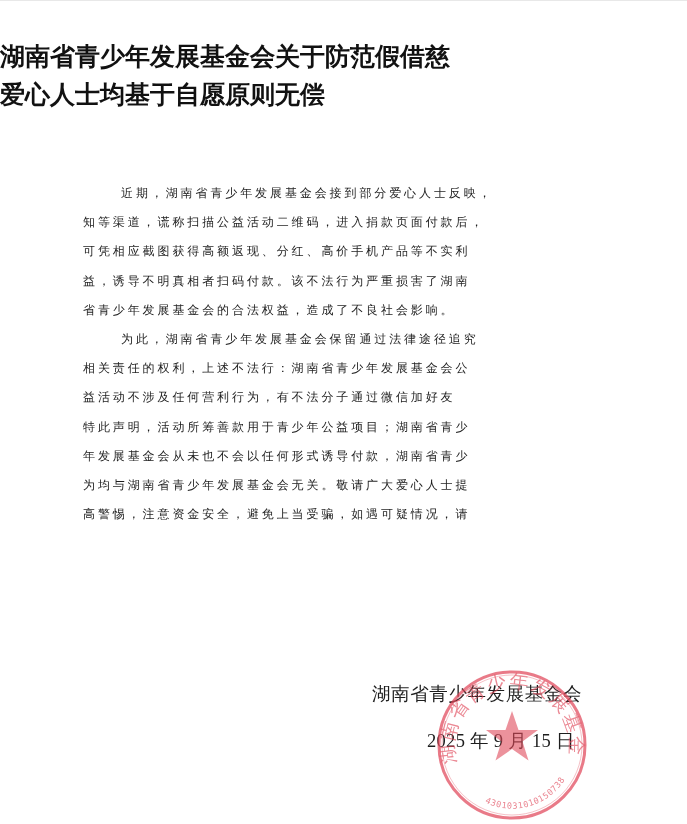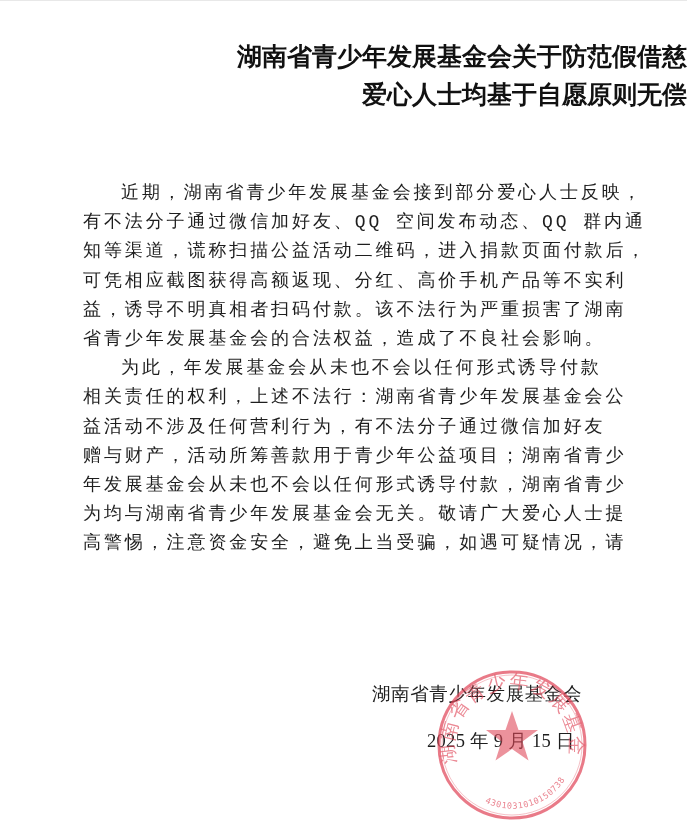--- a/index.html
+++ b/index.html
@@ -18,36 +18,36 @@
     position: absolute;
     left: 0; top: 0;
     width: 687px; height: 1px;
     background: #e8e8e8;
   }
   .title {
     position: absolute;
     left: 0;
     top: 38px;
     width: 687px;
-    text-align: right;
+    text-align: left;
     font-family: "DejaVu Serif", "Liberation Serif", serif;
     font-weight: bold;
     font-size: 25px;
     line-height: 38px;
     color: #111111;
     letter-spacing: 0px;
   }
   .title .tline { display: block; white-space: nowrap; }
   .body {
     position: absolute;
     left: 83px;
     top: 179px;
     width: 520px;
-    font-family: Liberation Mono, monospace;
-    font-size: 18px;
+    font-family: Liberation Serif, serif;
+    font-size: 12px;
     line-height: 29.2px;
     color: #1e1e1e;
   }
   .para {
     margin: 0;
   }
   .bline {
     display: block;
     white-space: nowrap;
     letter-spacing: 2.9px;
@@ -89,31 +89,30 @@
 <div class="topline"></div>
 
 <div class="title">
   <span class="tline">湖南省青少年发展基金会关于防范假借慈</span>
   <span class="tline">爱心人士均基于自愿原则无偿</span>
 </div>
 
 <div class="body">
   <p class="para">
     <span class="bline indent">近期，湖南省青少年发展基金会接到部分爱心人士反映，</span>
-    <span class="bline">有不法分子通过微信加好友、QQ 空间发布动态、QQ 群内通</span>
     <span class="bline">知等渠道，谎称扫描公益活动二维码，进入捐款页面付款后，</span>
     <span class="bline">可凭相应截图获得高额返现、分红、高价手机产品等不实利</span>
     <span class="bline">益，诱导不明真相者扫码付款。该不法行为严重损害了湖南</span>
     <span class="bline">省青少年发展基金会的合法权益，造成了不良社会影响。</span>
   </p>
   <p class="para">
-    <span class="bline indent">为此，年发展基金会从未也不会以任何形式诱导付款</span>
+    <span class="bline indent">为此，湖南省青少年发展基金会保留通过法律途径追究</span>
     <span class="bline">相关责任的权利，上述不法行：湖南省青少年发展基金会公</span>
     <span class="bline">益活动不涉及任何营利行为，有不法分子通过微信加好友</span>
-    <span class="bline">赠与财产，活动所筹善款用于青少年公益项目；湖南省青少</span>
+    <span class="bline">特此声明，活动所筹善款用于青少年公益项目；湖南省青少</span>
     <span class="bline">年发展基金会从未也不会以任何形式诱导付款，湖南省青少</span>
     <span class="bline">为均与湖南省青少年发展基金会无关。敬请广大爱心人士提</span>
     <span class="bline">高警惕，注意资金安全，避免上当受骗，如遇可疑情况，请</span>
   </p>
 </div>
 
 <div class="sign sign-org">湖南省青少年发展基金会</div>
 <div class="sign sign-date">2025 年 9 月 15 日</div>
 
 <svg class="stamp" viewBox="0 0 152 152" xmlns="http://www.w3.org/2000/svg">

